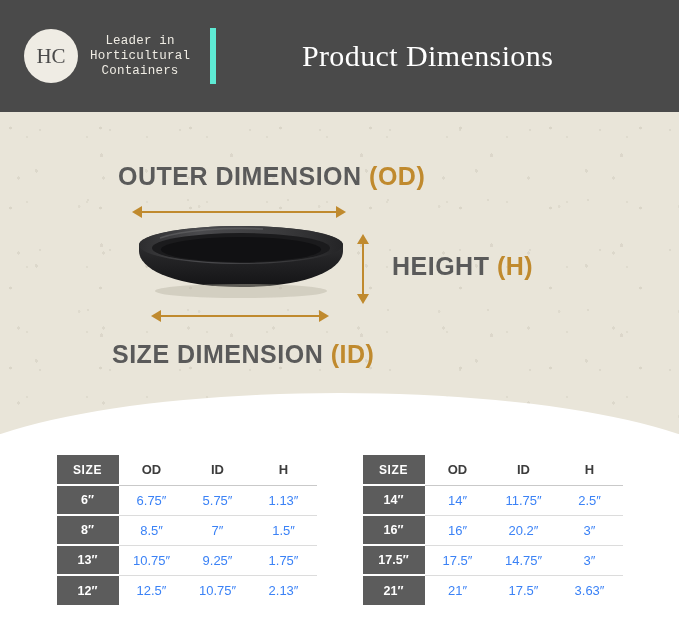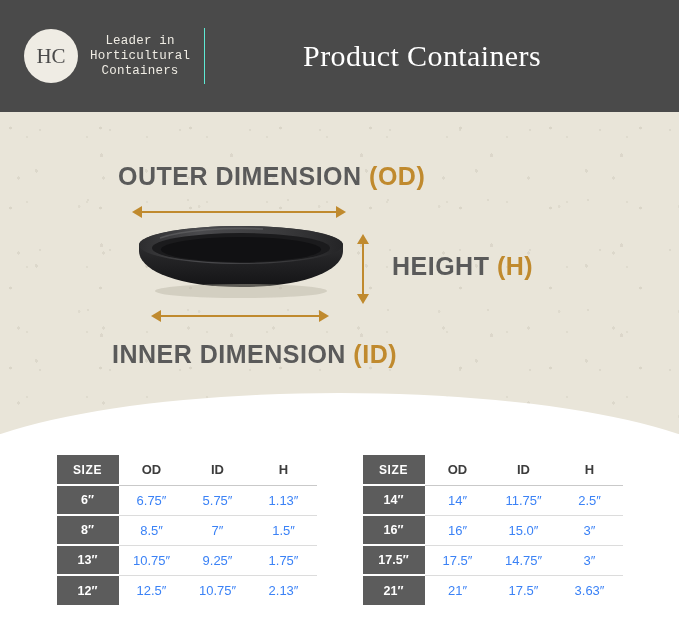--- a/index.html
+++ b/index.html
@@ -22,22 +22,22 @@
     top: 0; left: 0;
     width: 679px; height: 112px;
     background: #4a4a4a;
     display: flex;
     align-items: center;
   }
   .logo-block {
     display: flex;
     align-items: center;
     margin-left: 24px;
-    padding-right: 14px;
-    border-right: 1px solid #5eead4;
+    padding-right: 20px;
+    border-right: 6px solid #5eead4;
     height: 56px;
   }
   .logo-circle {
     width: 54px; height: 54px;
     border-radius: 50%;
     background: #efece4;
     display: flex;
     align-items: center;
     justify-content: center;
     flex: 0 0 auto;
@@ -214,21 +214,21 @@
     <div class="logo-block">
       <div class="logo-circle">
         <span class="logo-mono">HC</span>
       </div>
       <div class="logo-text">
         <div>Leader in</div>
         <div>Horticultural</div>
         <div>Containers</div>
       </div>
     </div>
-    <div class="header-title">Product Containers</div>
+    <div class="header-title">Product Dimensions</div>
   </div>
 
   <div class="diagram">
     <div class="diagram-inner">
 
       <div class="label od-label">
         <span>OUTER DIMENSION </span><span class="abbr">(OD)</span>
       </div>
 
       <div class="arrow-h arrow-od"></div>
@@ -262,21 +262,21 @@
 
       <div class="arrow-v arrow-h-vert"></div>
 
       <div class="label h-label">
         <span>HEIGHT </span><span class="abbr">(H)</span>
       </div>
 
       <div class="arrow-h arrow-id"></div>
 
       <div class="label id-label">
-        <span>INNER DIMENSION </span><span class="abbr">(ID)</span>
+        <span>SIZE DIMENSION </span><span class="abbr">(ID)</span>
       </div>
     </div>
     <div class="diagram-curve"></div>
   </div>
 
   <div class="tables">
     <table>
       <thead>
         <tr>
           <th class="size-head">SIZE</th>
@@ -325,21 +325,21 @@
       <tbody>
         <tr>
           <td class="size-cell">14″</td>
           <td class="val">14″</td>
           <td class="val">11.75″</td>
           <td class="val">2.5″</td>
         </tr>
         <tr>
           <td class="size-cell">16″</td>
           <td class="val">16″</td>
-          <td class="val">15.0″</td>
+          <td class="val">20.2″</td>
           <td class="val">3″</td>
         </tr>
         <tr>
           <td class="size-cell">17.5″</td>
           <td class="val">17.5″</td>
           <td class="val">14.75″</td>
           <td class="val">3″</td>
         </tr>
         <tr>
           <td class="size-cell">21″</td>

